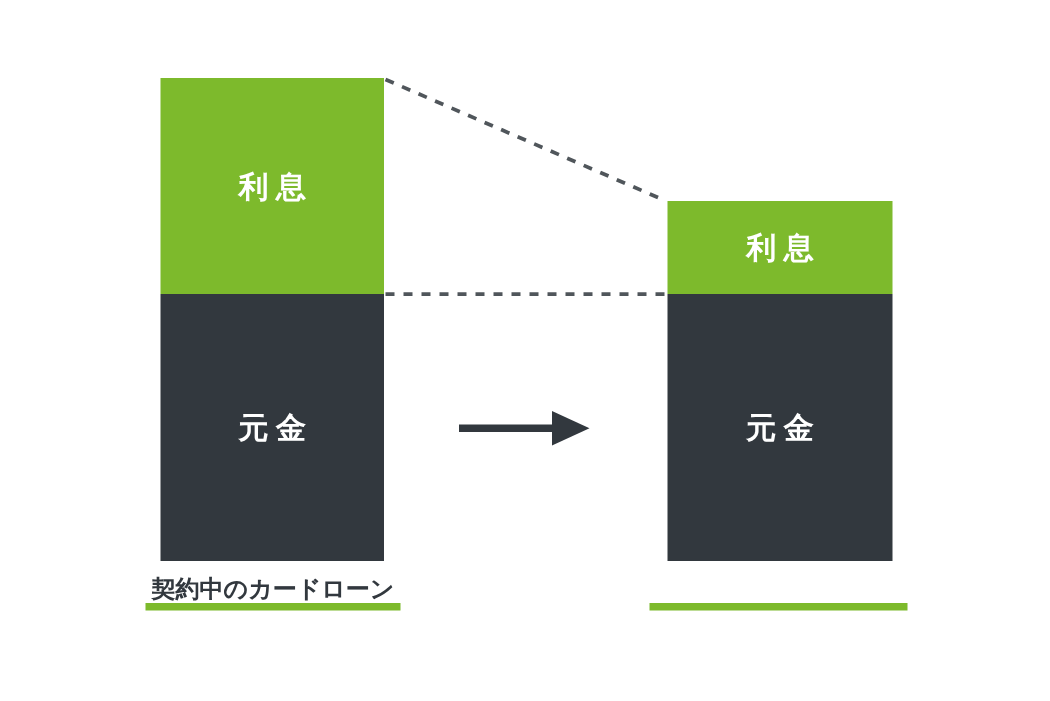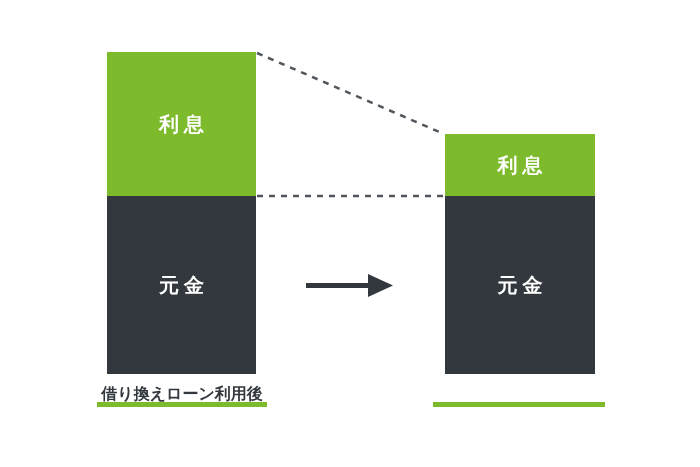--- a/index.html
+++ b/index.html
@@ -95,20 +95,20 @@
     <div class="seg" style="height: 62px; background: rgb(125, 186, 44);">
       <span class="seg-label" style="color: rgb(255, 255, 255);">利息</span>
     </div>
     <div class="seg" style="height: 178px; background: rgb(50, 56, 62);">
       <span class="seg-label" style="color: rgb(255, 255, 255);">元金</span>
     </div>
   </div>
 
   <div class="caption caption-before">
     <div class="hl" style="background: rgb(125, 186, 44);"></div>
-    <span class="txt" style="color: rgb(50, 56, 62);">借り換えローン利用後</span>
+    <span class="txt" style="color: rgb(50, 56, 62);">契約中のカードローン</span>
   </div>
 
   <div class="caption caption-after">
     <div class="hl" style="background: rgb(125, 186, 44);"></div>
   </div>
 
 </div>
 
 </body></html>

